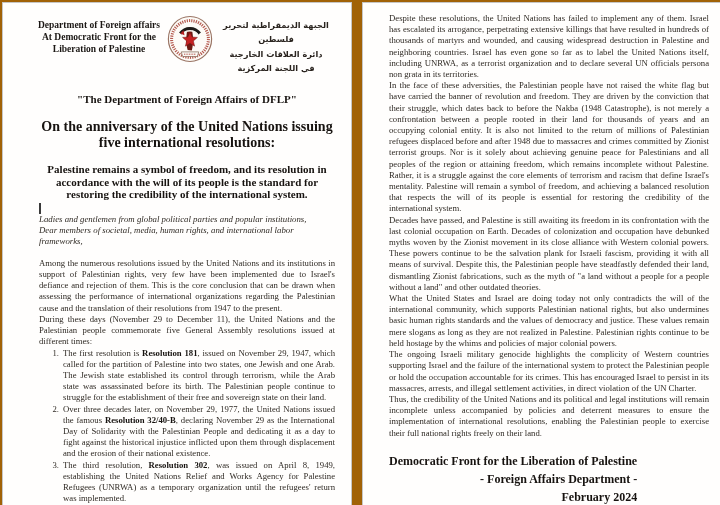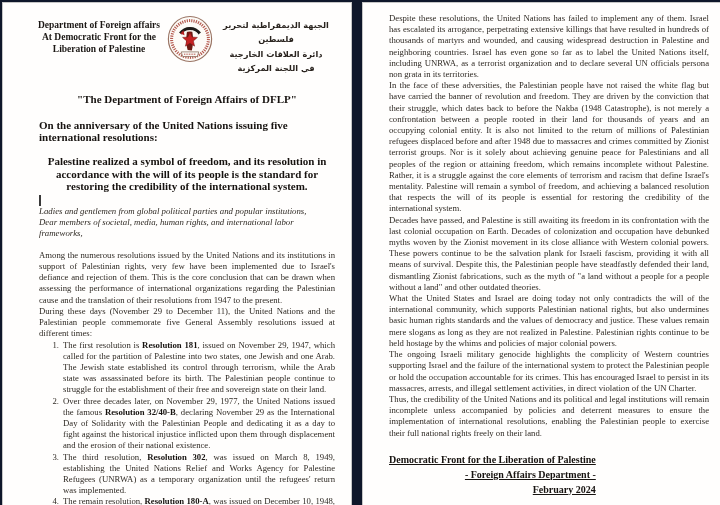--- a/index.html
+++ b/index.html
@@ -1,45 +1,45 @@
 <!DOCTYPE html>
 <html><head>
 <meta charset="utf-8">
 <style>
   html,body{margin:0;padding:0;background:#e3e3e3;}
-  .canvas{position:relative;width:720px;height:505px;overflow:hidden;background:#0f172a;
+  .canvas{position:relative;width:720px;height:505px;overflow:hidden;background:#a16207;
           font-family:"Liberation Serif", serif;color:#2f2a24;}
   .page{position:absolute;top:2px;height:520px;background:#fffefd;border:1px solid #c6c6c6;box-sizing:border-box;}
   .page-left{left:2px;width:350px;padding:10px 16px 8px 36px;}
   .page-right{left:362px;width:360px;border-right:none;padding:10px 13px 8px 26px;}
 
   
   .letterhead{display:flex;justify-content:space-between;align-items:flex-start;margin:2px 0 18px -6px;}
   .org-en{width:132px;font-weight:bold;font-size:9.5px;line-height:1.28;text-align:center;color:#1b1714;padding-top:4px;}
   .logo-wrap{width:48px;padding-top:0;}
   .org-ar{width:118px;direction:rtl;font-family:"DejaVu Sans", sans-serif;font-weight:bold;
           font-size:8.2px;line-height:1.75;text-align:center;color:#2a241f;padding-top:3px;}
 
   .doc-title{font-weight:bold;font-size:11px;text-align:center;color:#171310;margin:0 0 14px 0;}
-  .doc-subtitle{font-weight:bold;font-size:11px;color:#171310;margin:0 0 12px 0;}
+  .doc-subtitle{font-weight:bold;font-size:14px;text-align:center;color:#171310;margin:0 0 12px 0;}
   .headline{font-weight:bold;font-size:11px;line-height:12.5px;text-align:center;color:#171310;margin:0 0 1px 0;}
   .cursor-line{height:12px;position:relative;}
   .caret{position:absolute;left:0;top:1px;width:1.5px;height:11px;background:#3a3a3a;}
 
   .salutation{font-style:italic;font-size:8.8px;line-height:11px;margin:0 0 11px 0;}
   .salutation .line{white-space:normal;}
 
   .bodytext p{margin:0;font-size:8.7px;line-height:11.2px;text-align:justify;}
   .res-list{list-style:none;margin:0;padding:0 0 0 4px;}
   .res-list li{display:flex;font-size:8.7px;line-height:11.2px;}
   .res-list .num{width:16px;text-align:right;padding-right:4px;flex:none;}
   .res-list .li-body{flex:1;text-align:justify;}
   .res-list b{color:#171310;}
 
-  .signature{margin-top:13px;font-weight:bold;font-size:10px;line-height:1.5;color:#171310;width:fit-content;text-decoration:underline;}
+  .signature{margin-top:13px;font-weight:bold;font-size:12px;line-height:1.5;color:#171310;width:fit-content;}
   .signature .center{text-align:right;}
 </style>
 </head>
 <body>
 
 <div class="canvas">
 
   <div class="page page-left">
 
     <div class="letterhead">
@@ -67,21 +67,21 @@
           <div class="line">الجبهة الديمقراطية لتحرير فلسطين</div>
           <div class="line">دائرة العلاقات الخارجية</div>
           <div class="line">في اللجنة المركزية</div>
         </div>
     </div>
 
     <div class="doc-title">"The Department of Foreign Affairs of DFLP"</div>
 
     <div class="doc-subtitle">On the anniversary of the United Nations issuing five international resolutions:</div>
 
-    <div class="headline">Palestine realized a symbol of freedom, and its resolution in accordance with the will of its people is the standard for restoring the credibility of the international system.</div>
+    <div class="headline">Palestine remains a symbol of freedom, and its resolution in accordance with the will of its people is the standard for restoring the credibility of the international system.</div>
 
     <div class="cursor-line">
       <span class="caret"></span>
     </div>
 
     <div class="salutation">
         <div class="line">Ladies and gentlemen from global political parties and popular institutions,</div>
         <div class="line">Dear members of societal, media, human rights, and international labor frameworks,</div>
       </div>
 
@@ -94,21 +94,21 @@
         <li>
           <span class="num">1.</span>
           <span class="li-body"><span>The first resolution is </span><b>Resolution 181</b><span>, issued on November 29, 1947, which called for the partition of Palestine into two states, one Jewish and one Arab. The Jewish state established its control through terrorism, while the Arab state was assassinated before its birth. The Palestinian people continue to struggle for the establishment of their free and sovereign state on their land.</span></span>
         </li>
         <li>
           <span class="num">2.</span>
           <span class="li-body"><span>Over three decades later, on November 29, 1977, the United Nations issued the famous </span><b>Resolution 32/40-B</b><span>, declaring November 29 as the International Day of Solidarity with the Palestinian People and dedicating it as a day to fight against the historical injustice inflicted upon them through displacement and the erosion of their national existence.</span></span>
         </li>
         <li>
           <span class="num">3.</span>
-          <span class="li-body"><span>The third resolution, </span><b>Resolution 302</b><span>, was issued on March 8, 1949, establishing the United Nations Relief and Works Agency for Palestine Refugees (UNRWA) as a temporary organization until the refugees' return was implemented.</span></span>
+          <span class="li-body"><span>The third resolution, </span><b>Resolution 302</b><span>, was issued on April 8, 1949, establishing the United Nations Relief and Works Agency for Palestine Refugees (UNRWA) as a temporary organization until the refugees' return was implemented.</span></span>
         </li>
         <li>
           <span class="num">4.</span>
           <span class="li-body"><span>The remain resolution, </span><b>Resolution 180-A</b><span>, was issued on December 10, 1948, concerning the Universal Declaration of Human Rights, serving as a legal and humanitarian reference for relations among peoples and nations.</span></span>
         </li>
       </ol>
   </div>
 
   <div class="page page-right">
     <div class="bodytext">

